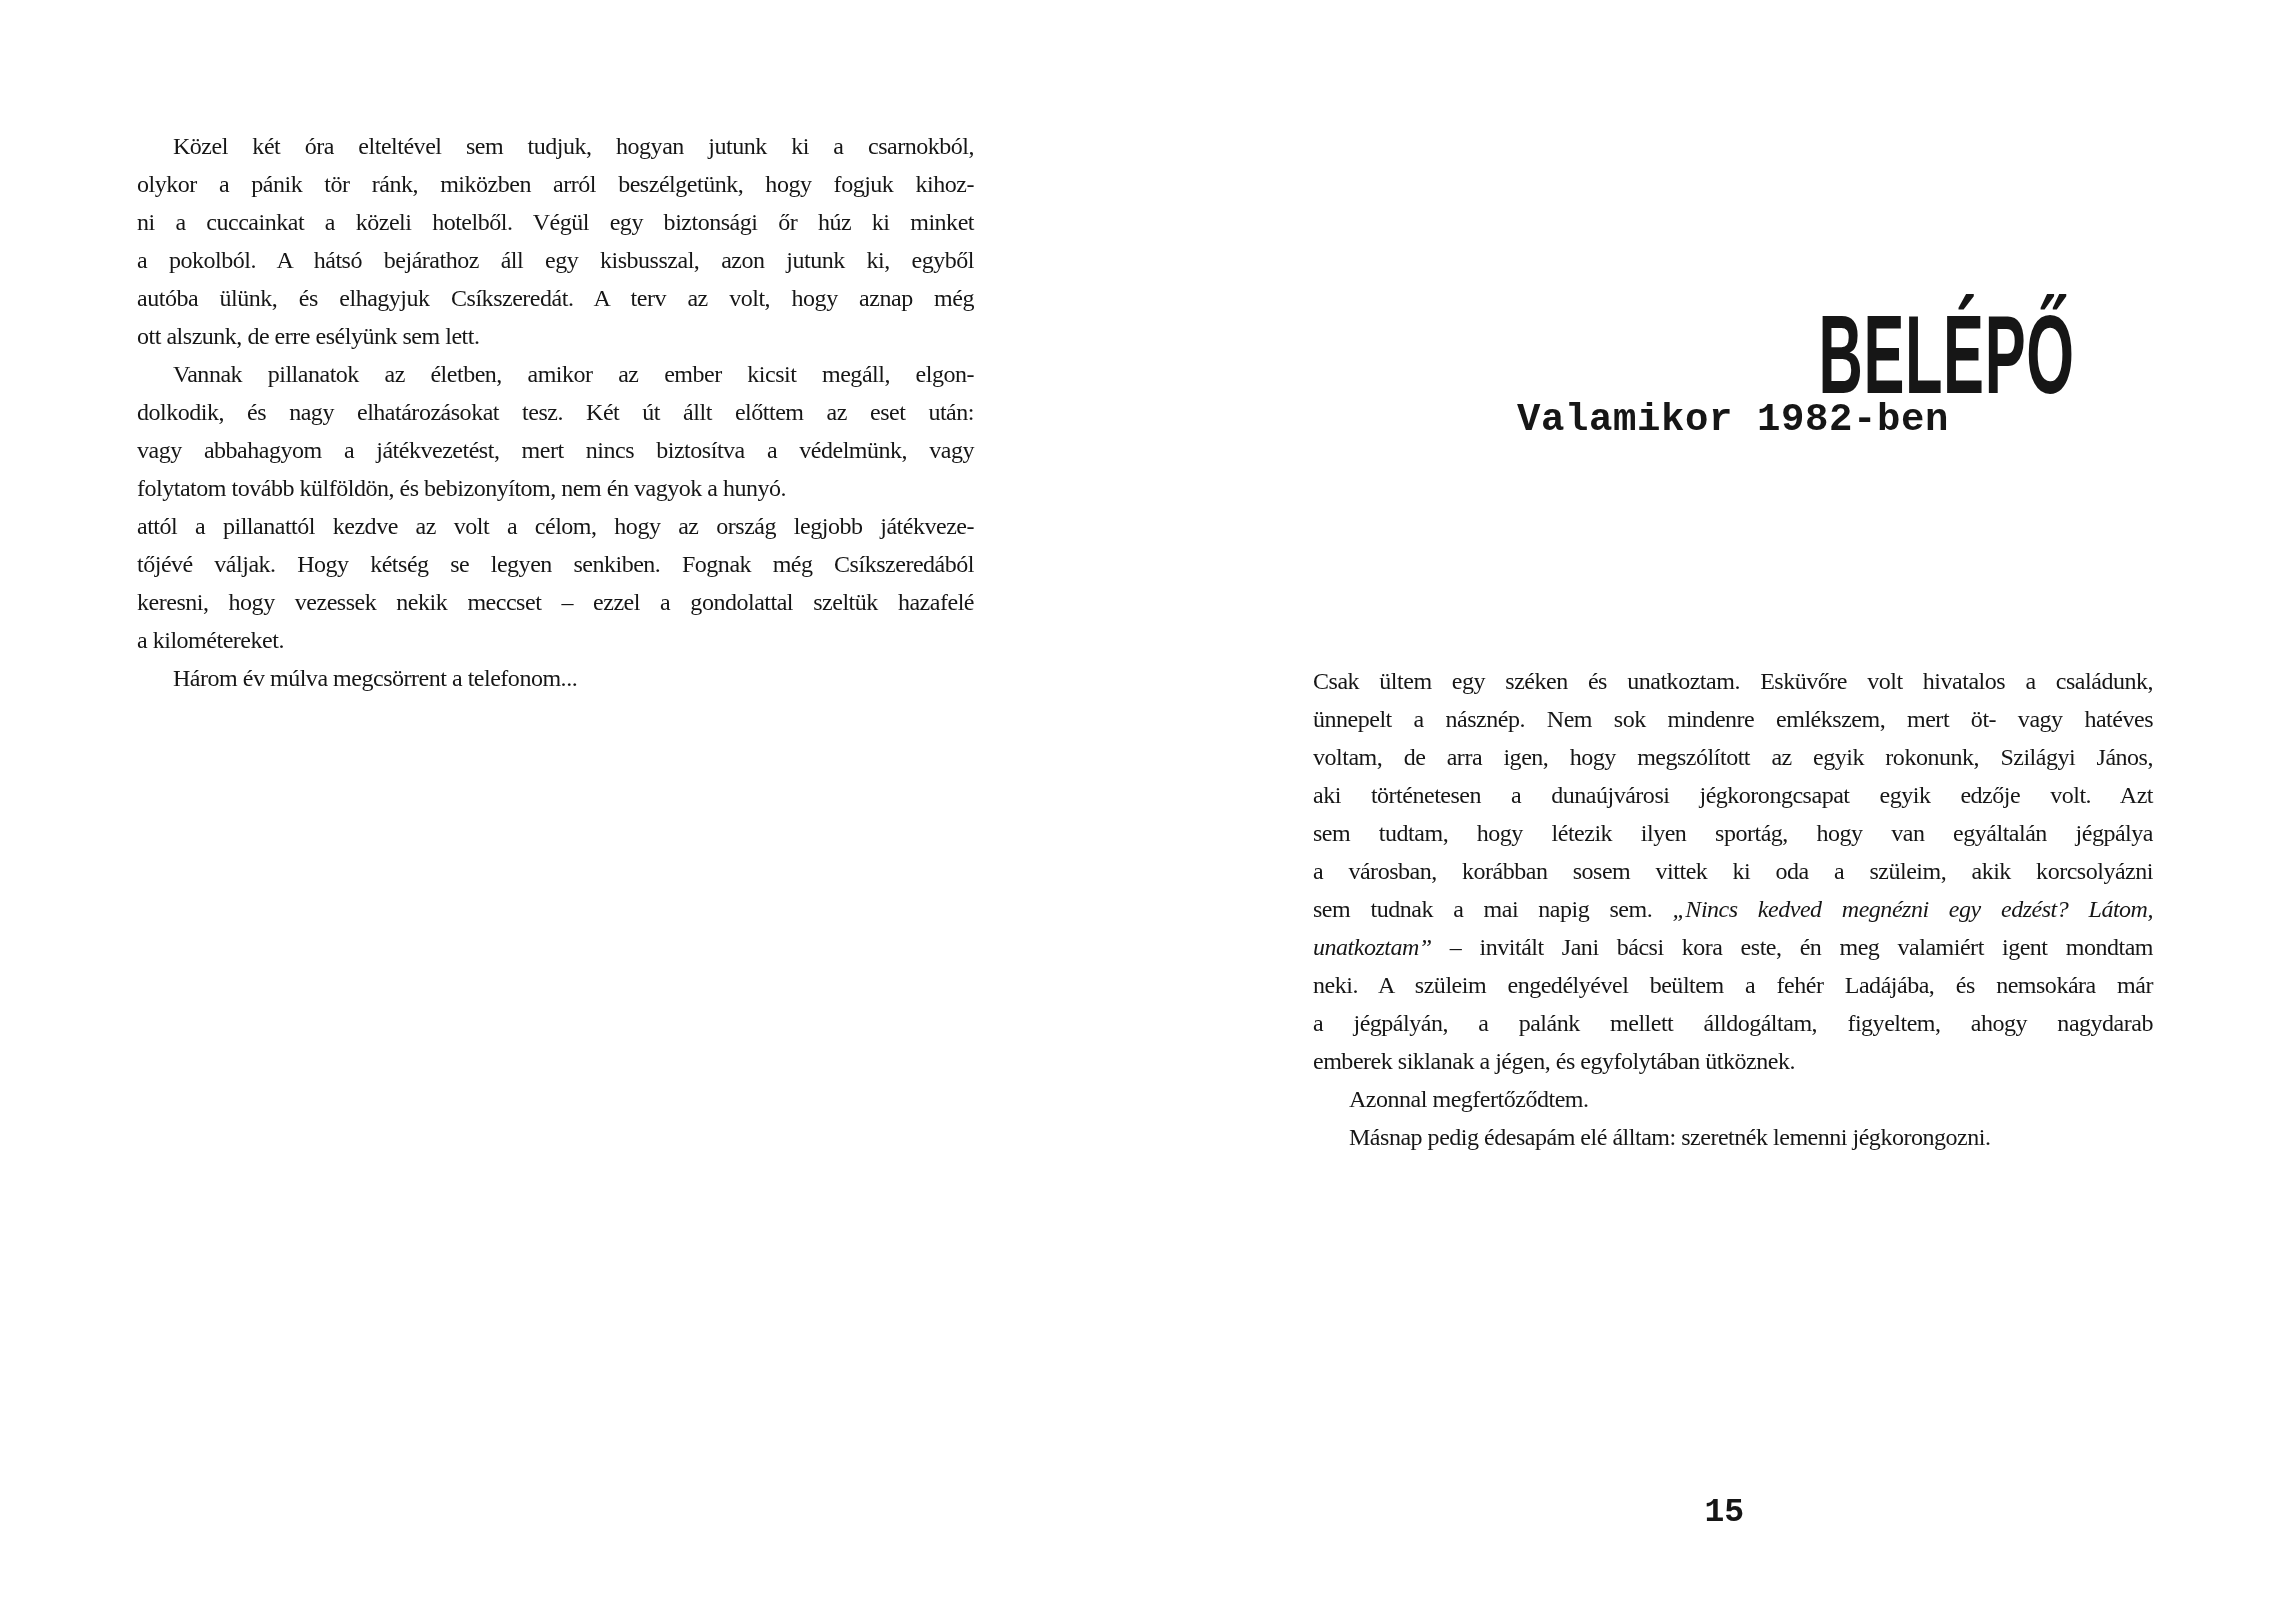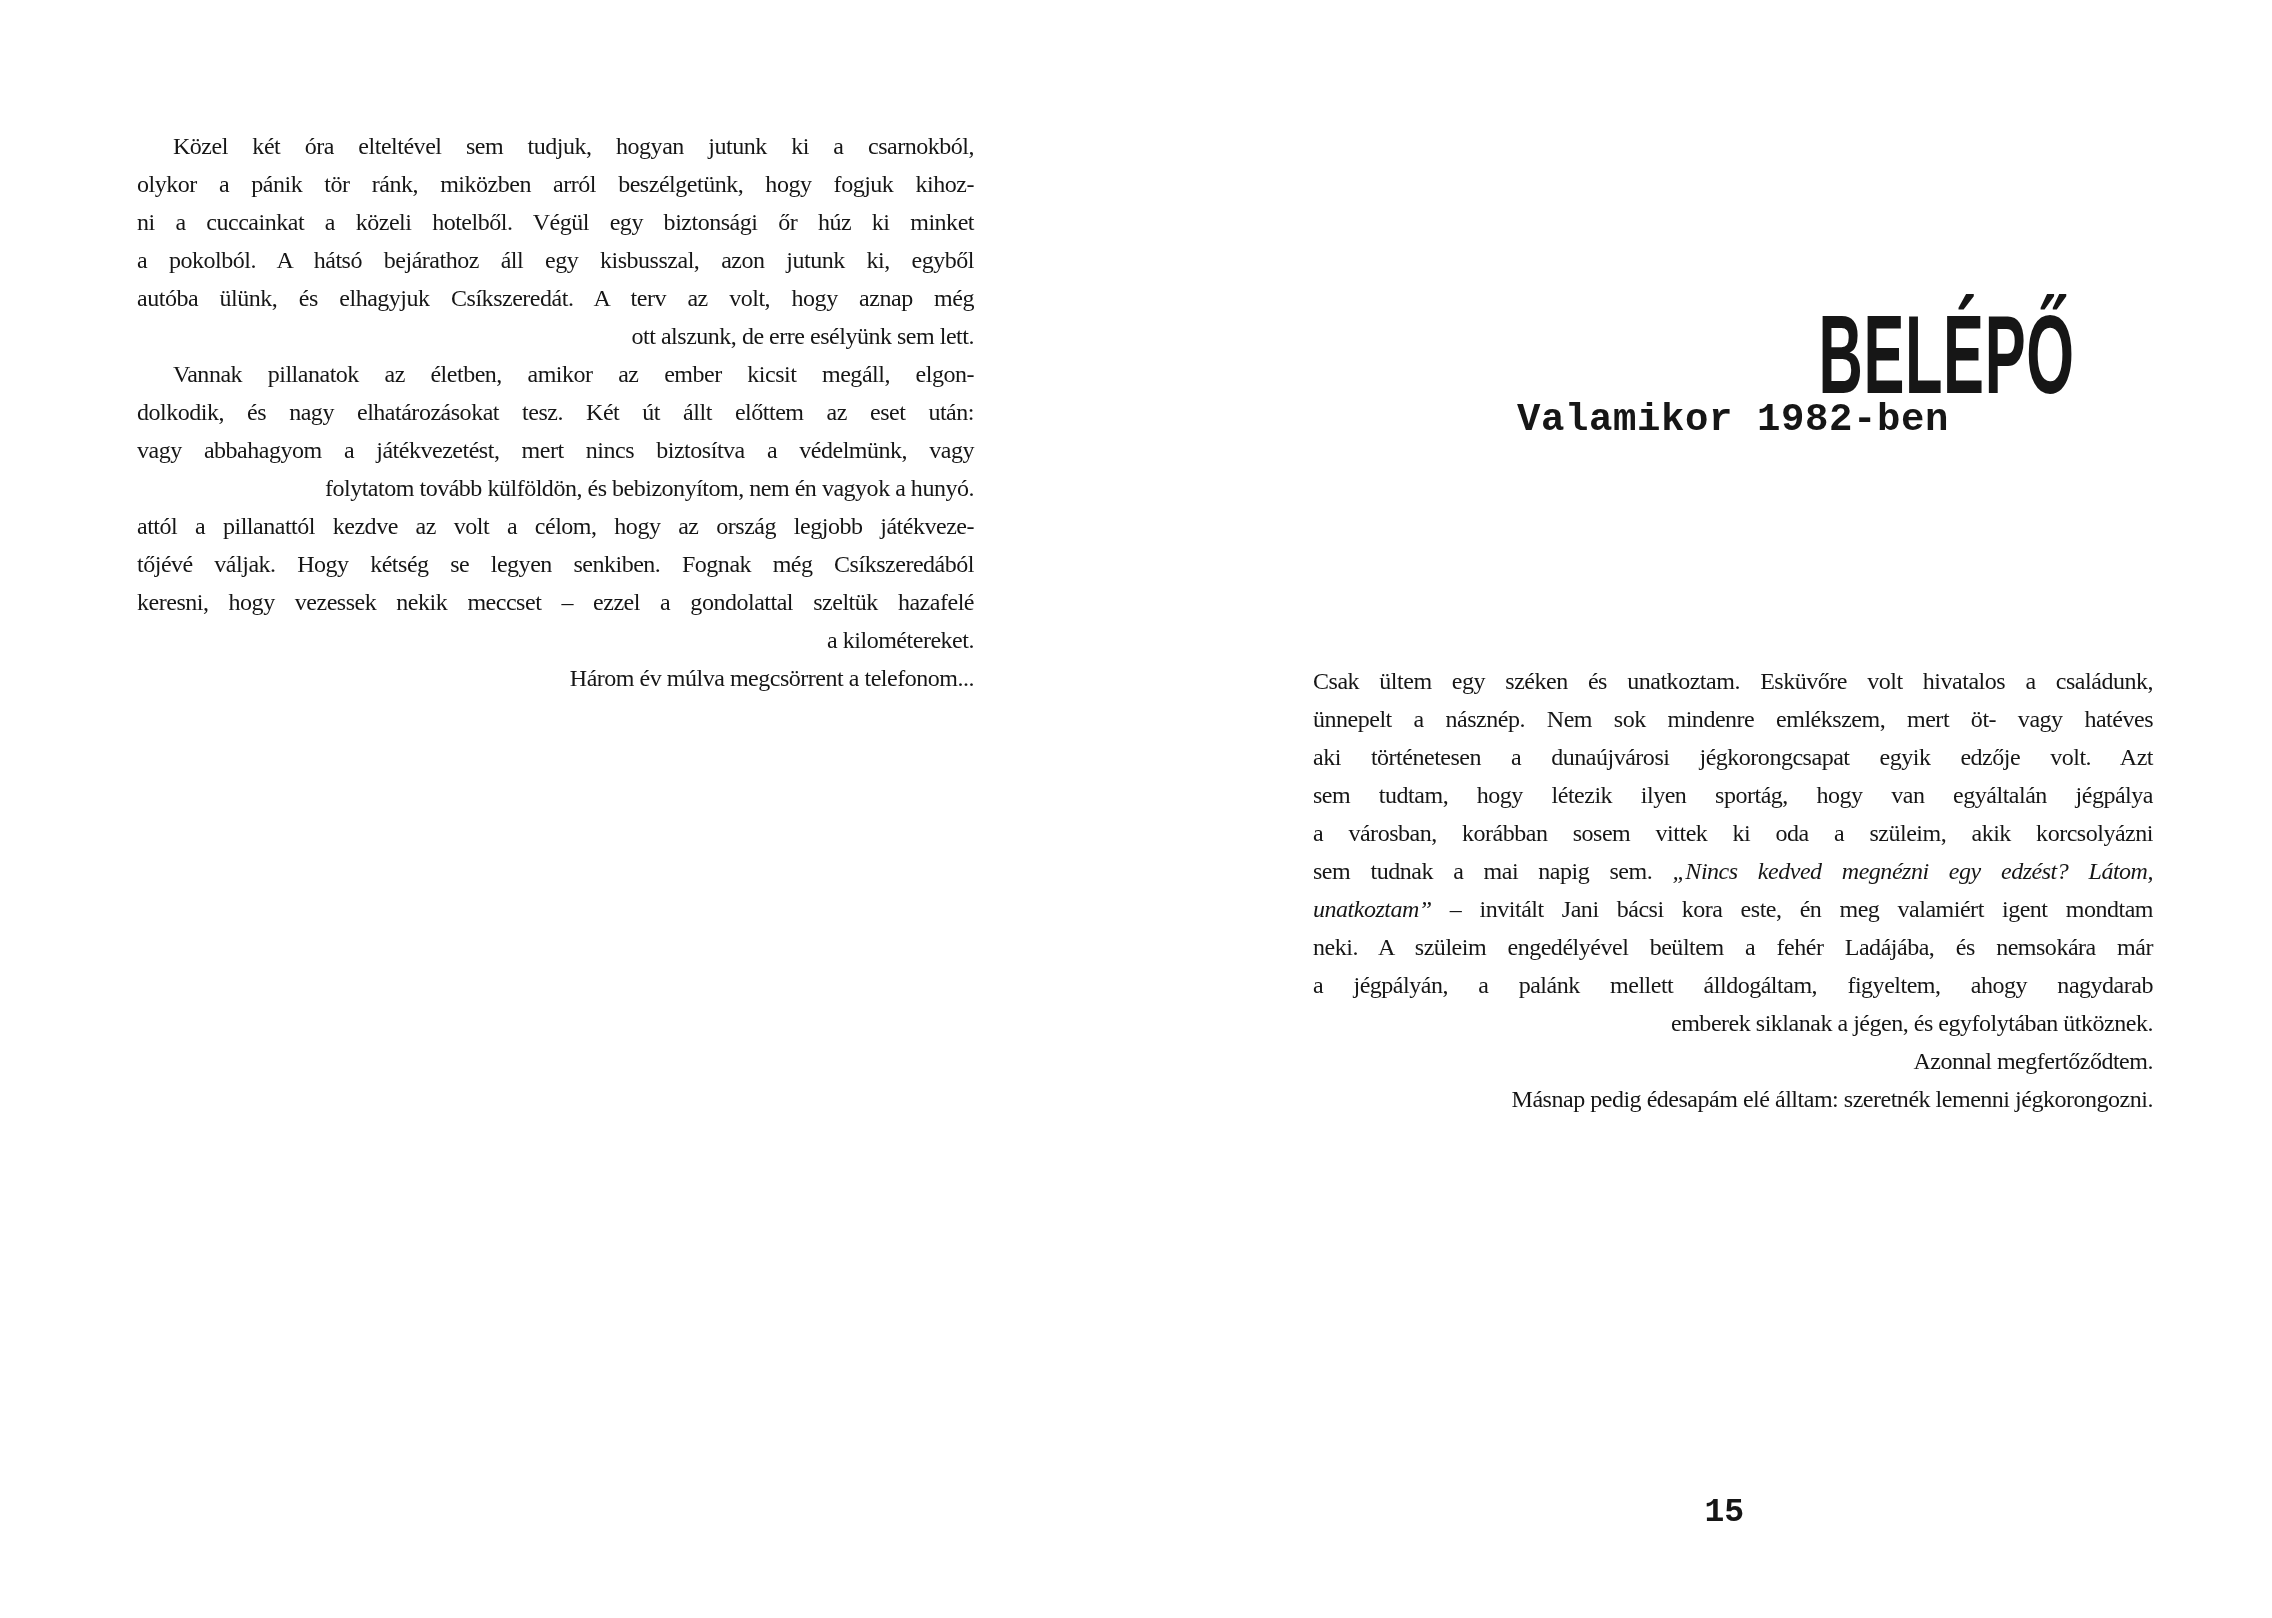--- a/index.html
+++ b/index.html
@@ -17,21 +17,21 @@
 
   .body-text {
     position:absolute;
     font-size:24px;
     line-height:38px;
     letter-spacing:-0.02em;
   }
   #left-body  { left:137px;  top:127px;  width:837px; }
   #right-body { left:177px;  top:662px; width:840px; } 
 
-  .line { text-align:right; }
+  .line { text-align:left; }
   .line.just { text-align:justify; text-align-last:justify; }
   .line.indent { text-indent:36px; }
   .it { font-style:italic; }
 
   .chapter-title {
     position:absolute; left:177px; top:299px; width:840px;
     text-align:right;
   }
   .chapter-title .stretch {
     display:inline-block;
@@ -88,20 +88,21 @@
 </div>
 
 <div class="page" id="right-page">
   <div class="chapter-title">
     <span class="stretch">BELÉPŐ</span>
   </div>
   <div class="chapter-subtitle">Valamikor 1982-ben</div>
   <div class="body-text" id="right-body">
       <div class="line just"><span>Csak ültem egy széken és unatkoztam. Esküvőre volt hivatalos a családunk,</span></div>
       <div class="line just"><span>ünnepelt a násznép. Nem sok mindenre emlékszem, mert öt- vagy hatéves</span></div>
+      <div class="line just"><span>voltam, de arra igen, hogy megszólított az egyik rokonunk, Szilágyi János,</span></div>
       <div class="line just"><span>aki történetesen a dunaújvárosi jégkorongcsapat egyik edzője volt. Azt</span></div>
       <div class="line just"><span>sem tudtam, hogy létezik ilyen sportág, hogy van egyáltalán jégpálya</span></div>
       <div class="line just"><span>a városban, korábban sosem vittek ki oda a szüleim, akik korcsolyázni</span></div>
       <div class="line just"><span>sem tudnak a mai napig sem. </span><span class="it">„Nincs kedved megnézni egy edzést? Látom,</span></div>
       <div class="line just"><span class="it">unatkoztam”</span><span> – invitált Jani bácsi kora este, én meg valamiért igent mondtam</span></div>
       <div class="line just"><span>neki. A szüleim engedélyével beültem a fehér Ladájába, és nemsokára már</span></div>
       <div class="line just"><span>a jégpályán, a palánk mellett álldogáltam, figyeltem, ahogy nagydarab</span></div>
       <div class="line"><span>emberek siklanak a jégen, és egyfolytában ütköznek.</span></div>
       <div class="line indent"><span>Azonnal megfertőződtem.</span></div>
       <div class="line indent"><span>Másnap pedig édesapám elé álltam: szeretnék lemenni jégkorongozni.</span></div>

